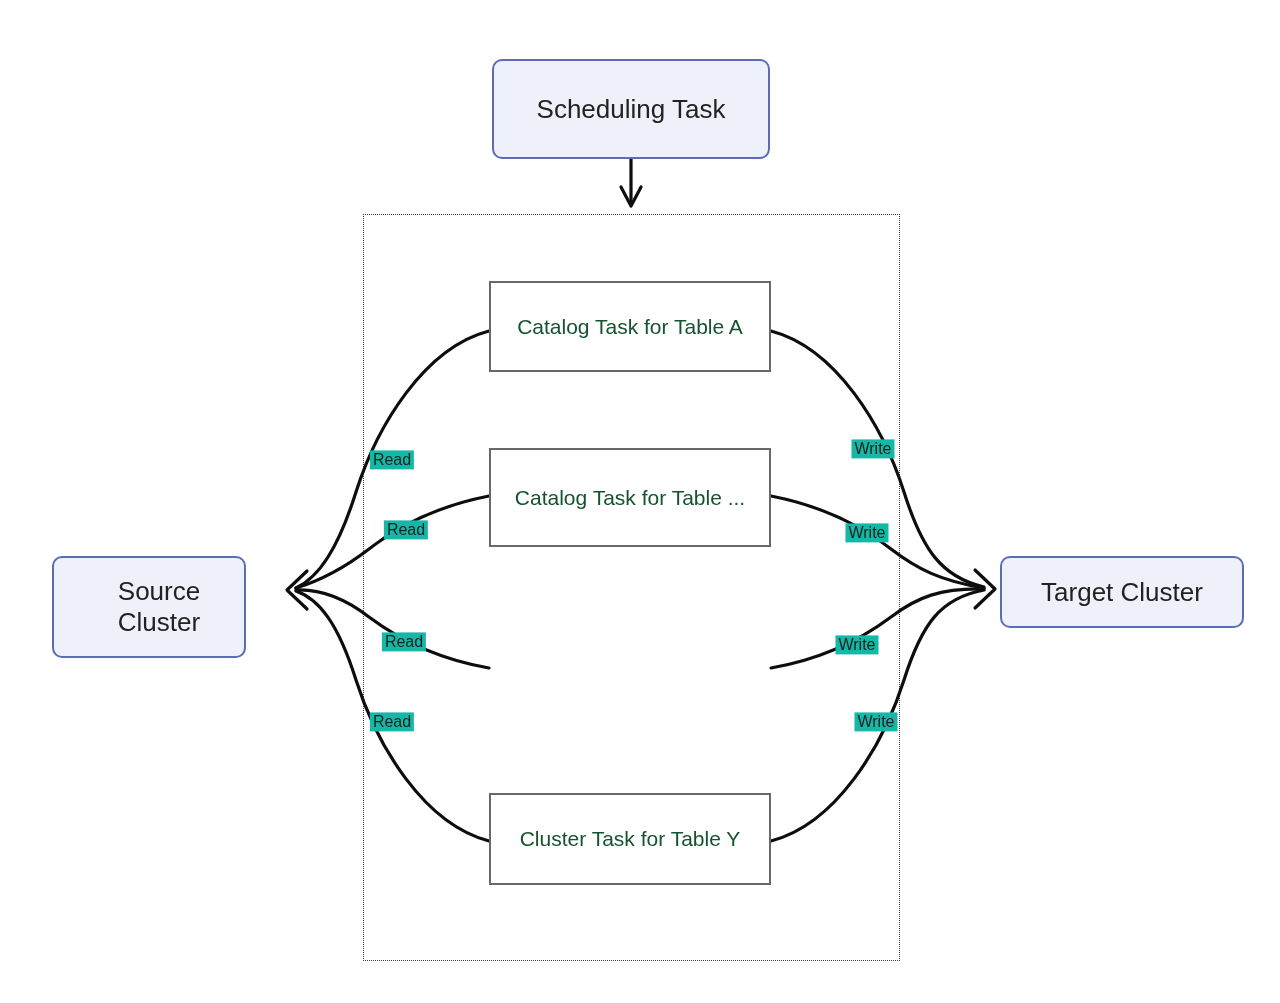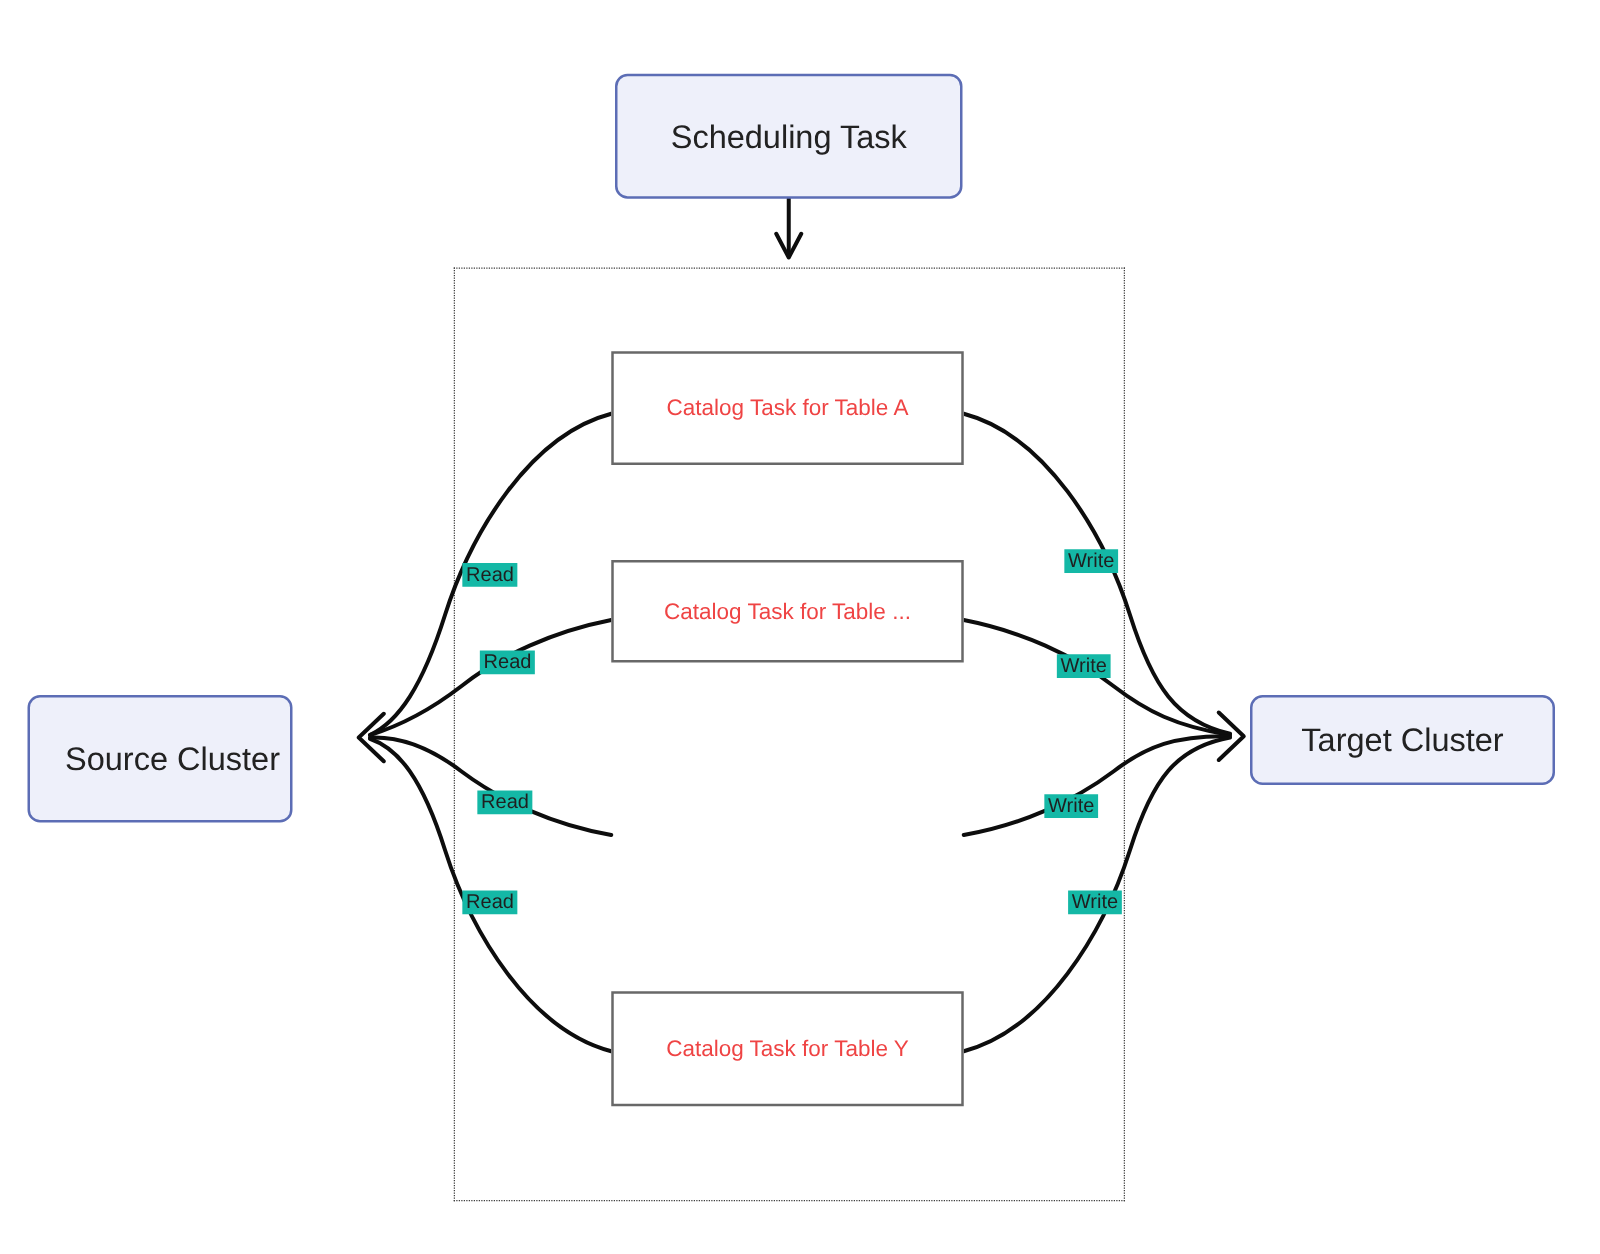--- a/index.html
+++ b/index.html
@@ -51,22 +51,22 @@
   .cluster-node {
     background: #eef0fa;
     border: 2.5px solid #5c6db5;
     border-radius: 10px;
     font-size: 26px;
     margin-top: 20px;
   }
   .task-node {
     background: #ffffff;
     border: 2px solid #686868;
-    font-size: 18px;
-    color: #ef4444;
+    font-size: 21px;
+    color: #14532d;
   }
   .edge-label {
     position: absolute;
     transform: translate(-50%, -50%);
     background: #14b8a6;
     padding: 0 3px;
     font-size: 16px;
     color: #1f1f1f;
     line-height: 1.2;
     white-space: nowrap;
@@ -103,34 +103,34 @@
   <div class="edge-label" style="left:392px; top:722px;">Read</div>
   <div class="edge-label" style="left:873px; top:449px;">Write</div>
   <div class="edge-label" style="left:867px; top:533px;">Write</div>
   <div class="edge-label" style="left:857px; top:645px;">Write</div>
   <div class="edge-label" style="left:876px; top:722px;">Write</div>
 
   <div class="node cluster-node" style="left:492px; top:39px; width:278px; height:100px;">
     <span>Scheduling Task</span>
   </div>
 
-  <div class="node cluster-node" style="left:22px; top:536px; width:212px; height:102px;padding-left:20px;">
+  <div class="node cluster-node" style="left:52px; top:536px; width:194px; height:102px;padding-left:20px;">
     <span>Source Cluster</span>
   </div>
 
   <div class="node cluster-node" style="left:1000px; top:536px; width:244px; height:72px;">
     <span>Target Cluster</span>
   </div>
 
   <div class="node task-node" style="left:489px; top:281px; width:282px; height:91px;">
     <span>Catalog Task for Table A</span>
   </div>
 
-  <div class="node task-node" style="left:489px; top:448px; width:282px; height:82px;">
+  <div class="node task-node" style="left:489px; top:448px; width:282px; height:99px;">
     <span>Catalog Task for Table ...</span>
   </div>
 
 
   <div class="node task-node" style="left:489px; top:793px; width:282px; height:92px;">
-    <span>Catalog Task for Table Y</span>
+    <span>Cluster Task for Table Y</span>
   </div>
 
 </div>
 
 </body></html>

